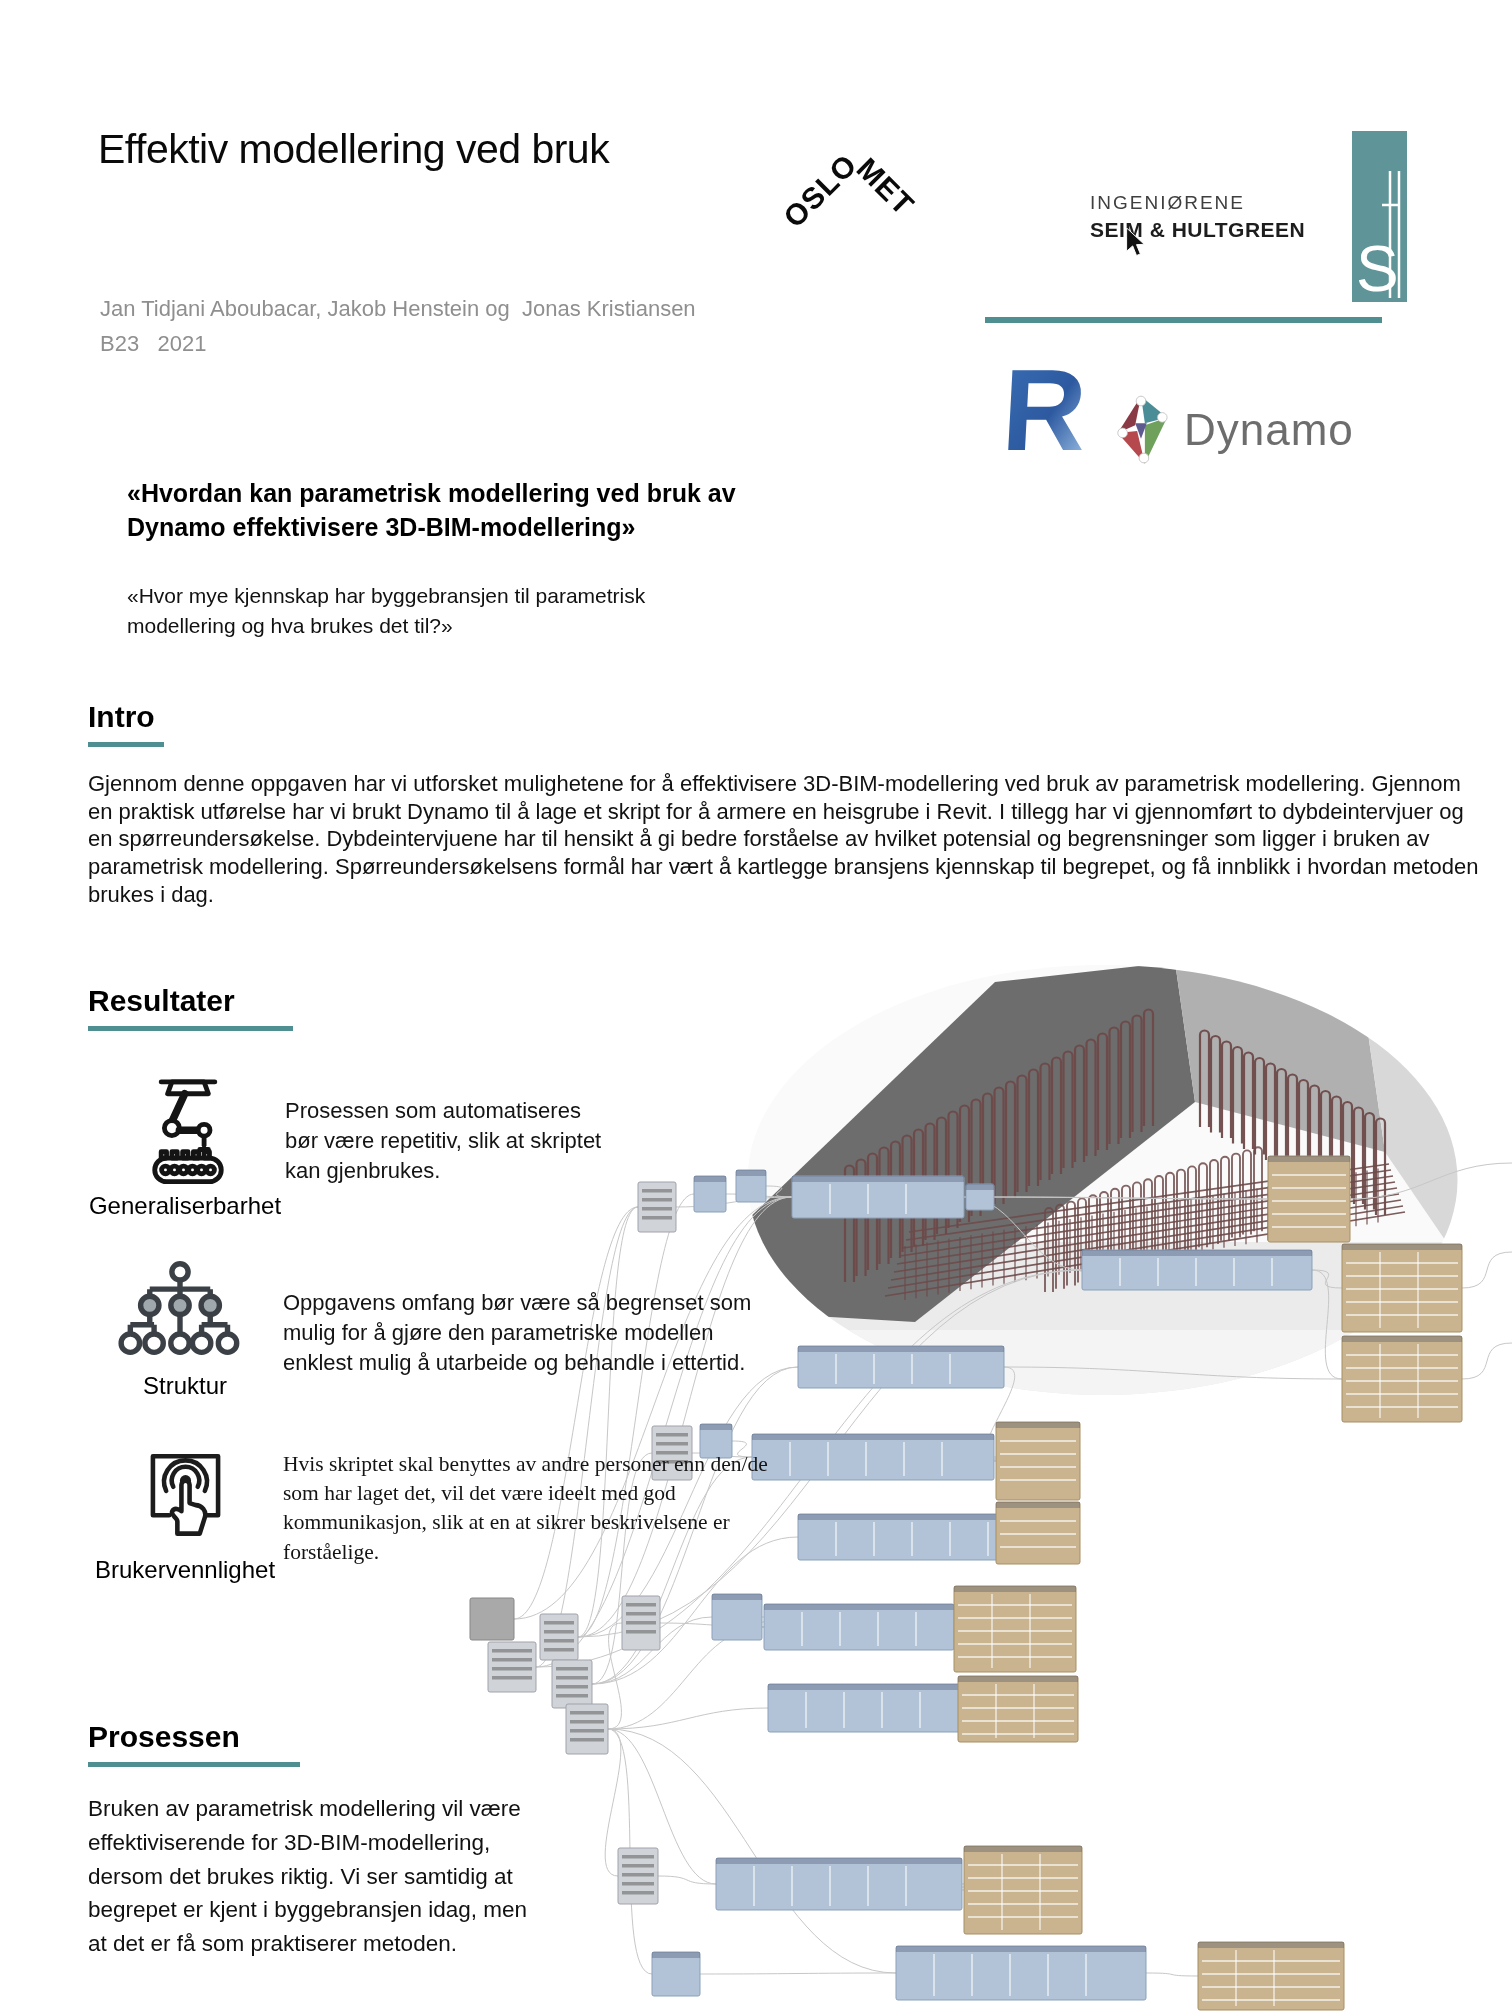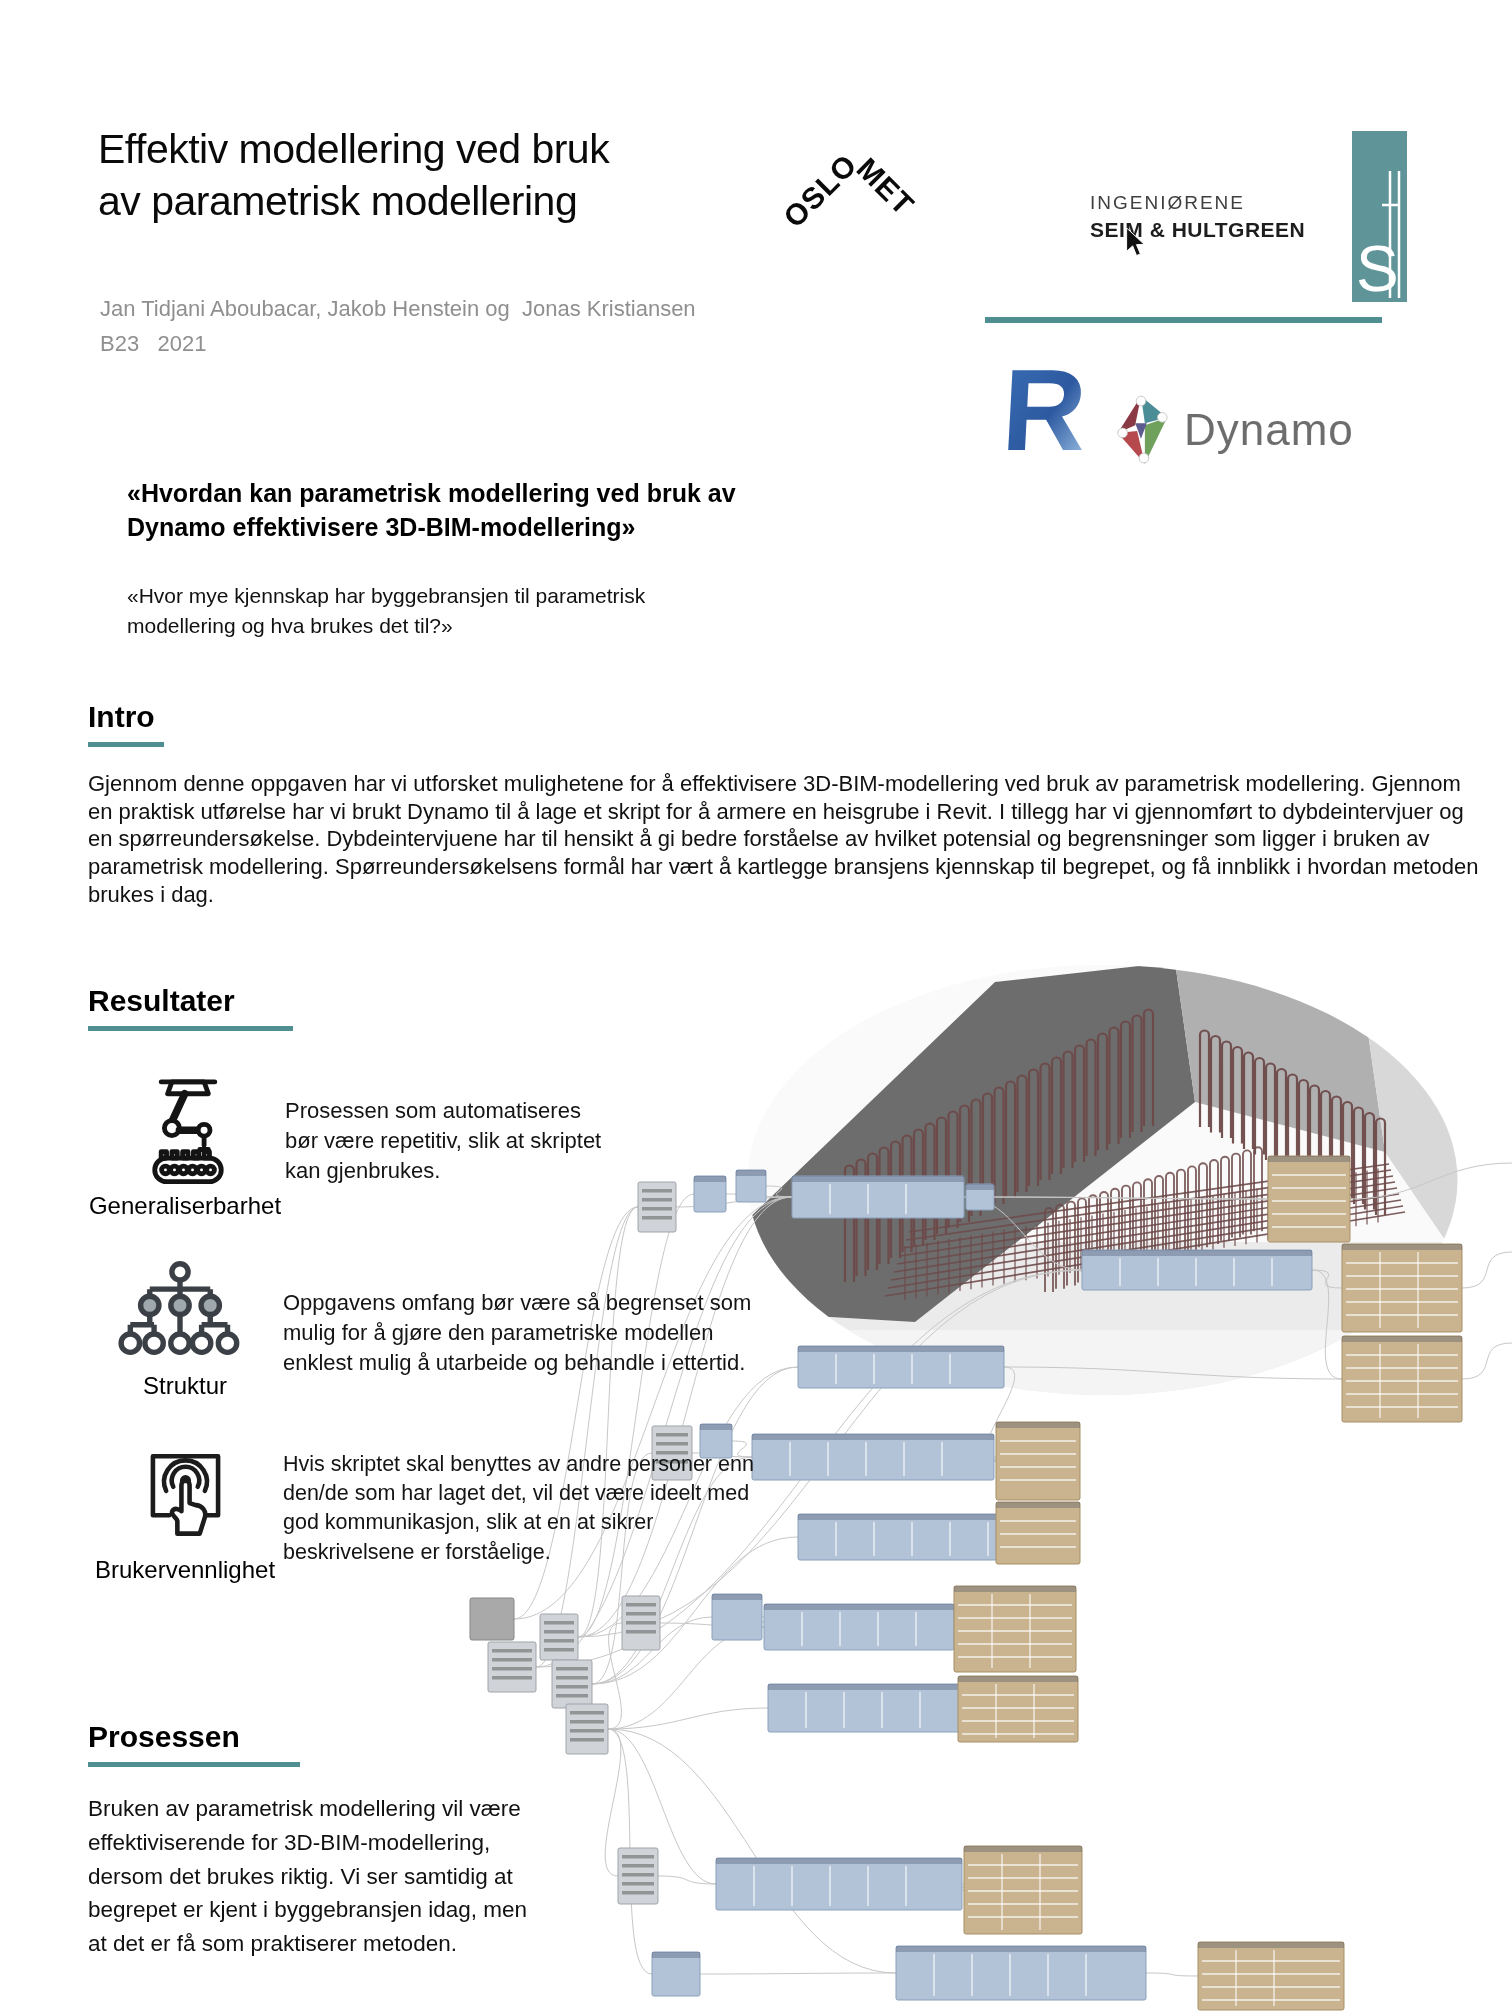--- a/index.html
+++ b/index.html
@@ -34,21 +34,21 @@
   .intro-body{left:88px;top:770px;width:1395px;font-size:22px;line-height:1.26;margin:0;}
   .h-result{left:88px;top:984px;}
   .icon1{left:128px;top:1068px;width:120px;height:118px;}
   .icon2{left:115px;top:1260px;width:130px;height:108px;}
   .icon3{left:133px;top:1442px;width:105px;height:112px;}
   .icon-label{width:270px;left:50px;text-align:center;font-size:24px;color:#000;}
   .label1{top:1192px;} .label2{top:1372px;} .label3{top:1556px;}
   .res-text{font-size:22px;line-height:1.36;margin:0;color:#141414;}
   .text1{left:285px;top:1096px;width:335px;}
   .text2{left:283px;top:1288px;width:475px;}
-  .text3{left:283px;top:1450px;width:505px;font-size:21.5px;}
+  .text3{left:283px;top:1450px;width:505px;font-size:21.5px;font-family:Liberation Serif, serif;}
   .h-konk{left:88px;top:1720px;}
   .konk-body{left:88px;top:1792px;width:455px;font-size:22.5px;line-height:1.5;margin:0;}
   
   .rebar{left:745px;top:962px;width:715px;height:436px;}
   .graph{left:390px;top:1120px;width:1122px;height:896px;}
   .cursor{left:1124px;top:228px;width:26px;height:32px;}
 </style>
 </head>
 <body>
 
@@ -308,21 +308,20 @@
       <line x1="812" y1="854" x2="950" y2="854" stroke="rgba(255,255,255,0.6)" stroke-width="2"></line>
       <line x1="812" y1="867" x2="950" y2="867" stroke="rgba(255,255,255,0.6)" stroke-width="2"></line>
       <line x1="812" y1="880" x2="950" y2="880" stroke="rgba(255,255,255,0.6)" stroke-width="2"></line>
       <line x1="846" y1="830" x2="846" y2="886" stroke="rgba(255,255,255,0.7)" stroke-width="1.5"></line>
       <line x1="884" y1="830" x2="884" y2="886" stroke="rgba(255,255,255,0.7)" stroke-width="1.5"></line>
     </g>
   </svg>
 
 <h1 class="abs title">
   <span>Effektiv modellering ved bruk</span><br>
-  <span>av parametrisk modellering</span>
 </h1>
 <div class="abs authors">Jan Tidjani Aboubacar, Jakob Henstein og  Jonas Kristiansen</div>
 <div class="abs cohort">B23   2021</div>
 
 <div class="abs oslomet">
   <span class="oslo">OSLO</span>
   <span class="met">MET</span>
 </div>
 
 <div class="abs sh-text">

